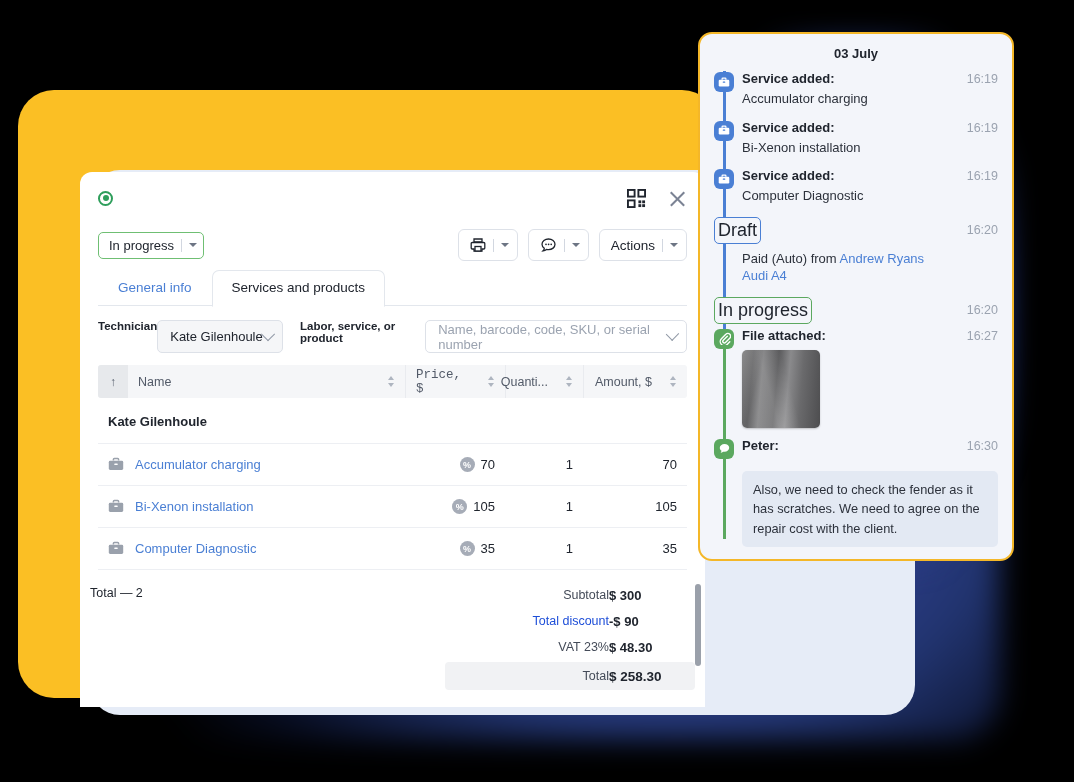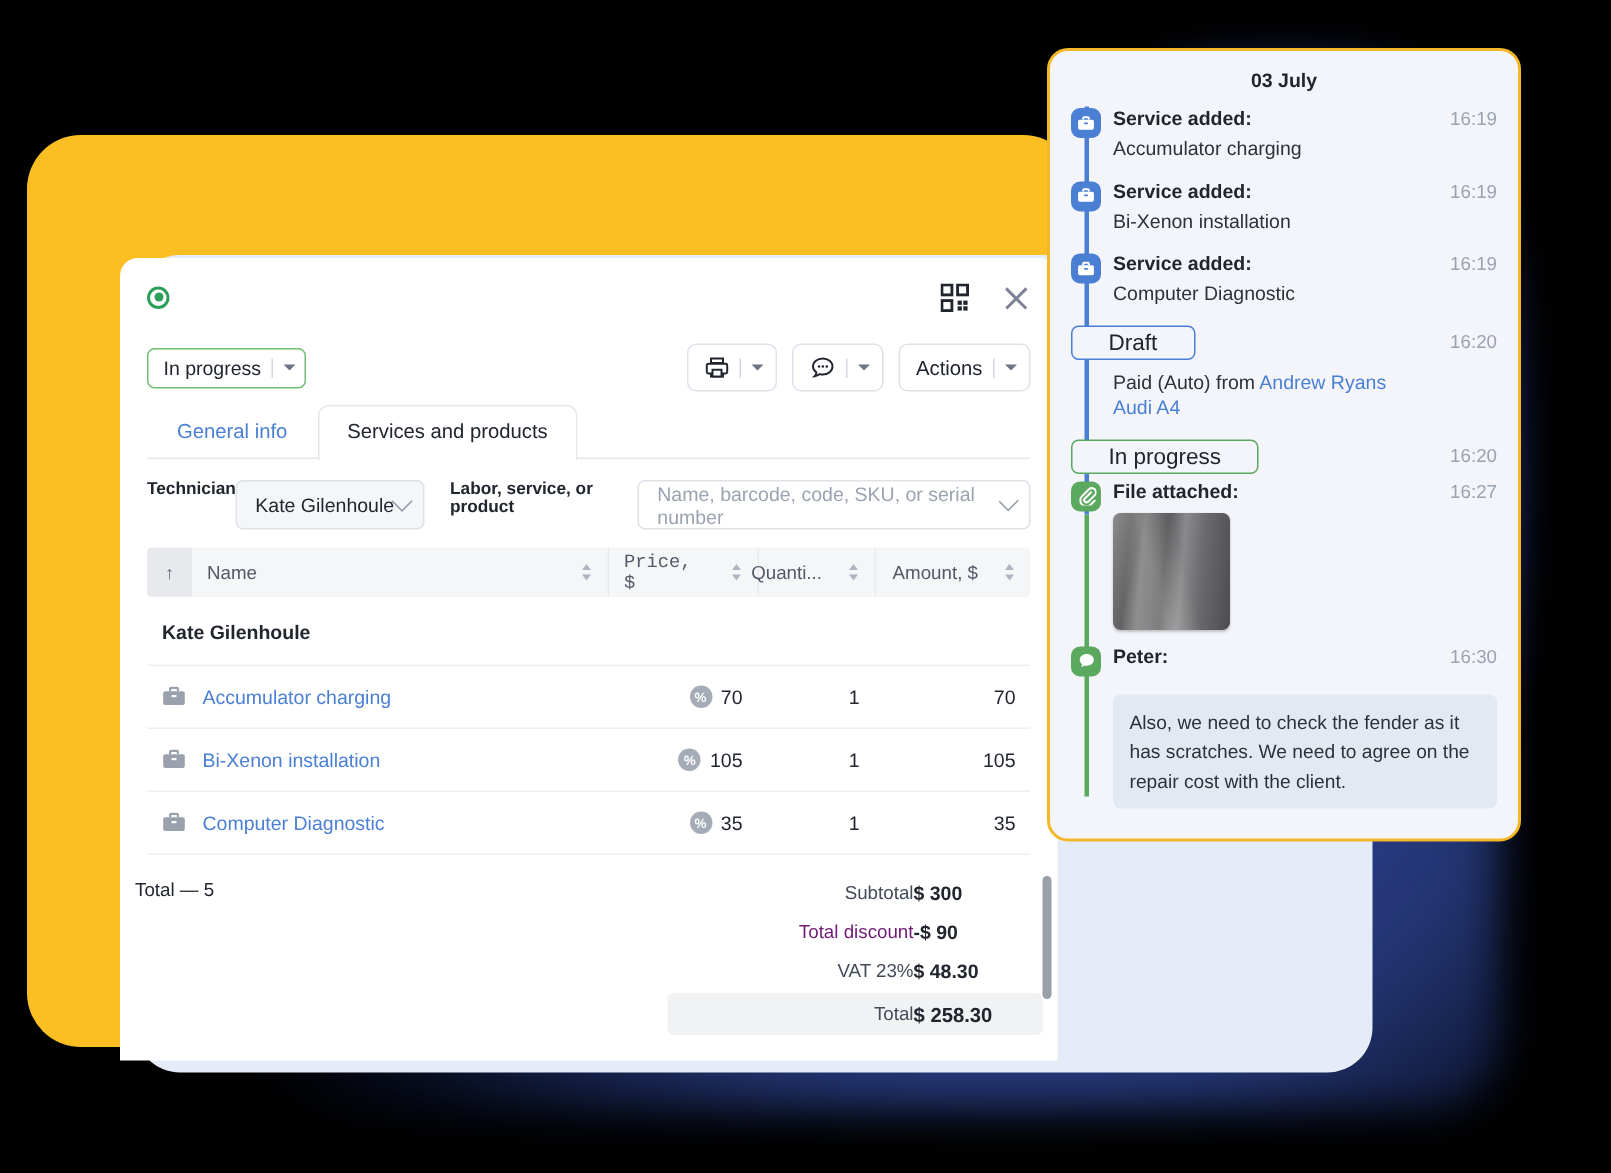--- a/index.html
+++ b/index.html
@@ -342,21 +342,21 @@
   .t-line {
     display: flex;
     align-items: center;
     height: 22px;
     margin-bottom: 4px;
     padding: 0 8px;
     border-radius: 4px;
   }
   .t-line .lbl { margin-left: auto; color: #444B58; font-size: 12.5px; }
   .t-line .val { width: 78px; text-align: left; font-weight: bold; color: #20252E; font-size: 13px; }
-  .t-line.link .lbl { color: #701a75; cursor: pointer; }
+  .t-line.link .lbl { color: #1d4ed8; cursor: pointer; }
   .t-line.grand {
     background: #F1F2F4;
     height: 28px;
     margin-top: 4px;
   }
   .t-line.grand .val { font-size: 13.5px; }
 
   
   #modal-scrollbar {
     position: absolute;
@@ -438,22 +438,22 @@
     display: flex;
     align-items: center;
     position: relative;
     margin-left: -28px;
     padding-bottom: 2px;
   }
   .st-badge {
     border: 1.6px solid #4A7FD4;
     border-radius: 5px;
     background: #F3F5FA;
-    padding: 2px 24px;
-    font-size: 15px;
+    padding: 2px 3px;
+    font-size: 18px;
     color: #20252E;
     z-index: 2;
   }
   .st-badge.green { border-color: #5BA85F; }
   .badge-row .ev-time { margin-left: auto; }
   .thumb {
     width: 78px; height: 78px;
     border-radius: 5px;
     margin: 7px 0 10px;
     background:
@@ -625,21 +625,21 @@
             <span class="disc-badge">%</span>
             <span>35</span>
           </div>
           <div class="cell qty">1</div>
           <div class="cell amt">35</div>
         </div>
       </div>
   </div>
 
   <div class="totals">
-    <div class="totals-left">Total — 5</div>
+    <div class="totals-left">Total — 2</div>
     <div class="totals-right" id="totals-right">
         <div class="t-line">
           <span class="lbl">Subtotal</span>
           <span class="val">$ 300</span>
         </div>
         <div class="t-line link">
           <span class="lbl">Total discount</span>
           <span class="val">-$ 90</span>
         </div>
         <div class="t-line">

